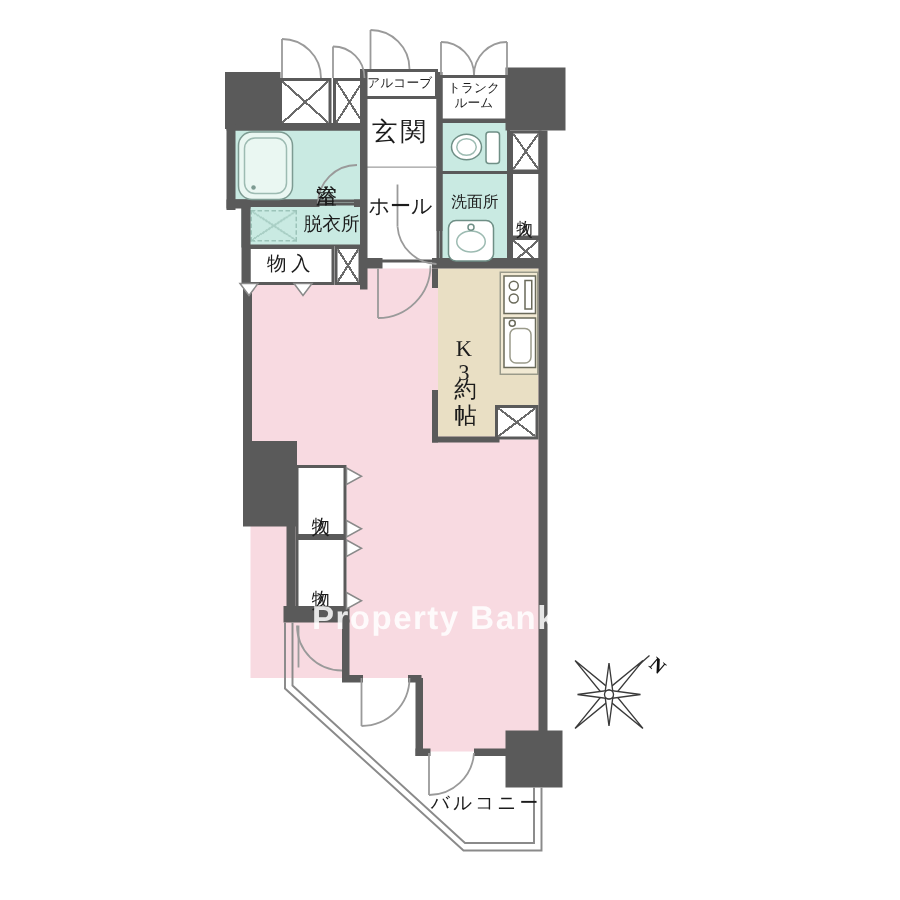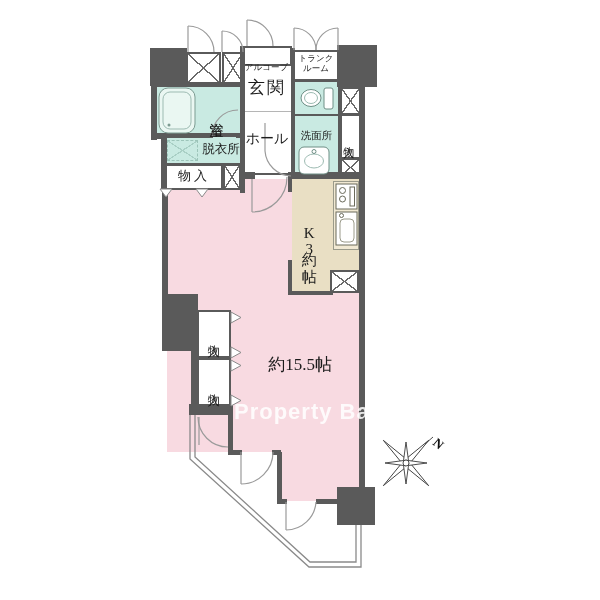--- a/index.html
+++ b/index.html
@@ -168,28 +168,28 @@
       <polygon points="406,442 403.2,463 408.8,463"></polygon>
       <polygon points="406,442 403.2,463 408.8,463" transform="rotate(90 406 463)"></polygon>
       <polygon points="406,442 403.2,463 408.8,463" transform="rotate(180 406 463)"></polygon>
       <polygon points="406,442 403.2,463 408.8,463" transform="rotate(270 406 463)"></polygon>
       <circle cx="406" cy="463" r="3"></circle>
       <line x1="425" y1="444" x2="433" y2="437"></line>
     </g>
     <text x="432" y="444" font-size="13" font-weight="bold" fill="#111" transform="rotate(40 432 444)" id="northText">N</text>
   </svg>
 
-  <div class="abs lbl" style="left:241px;top:63px;width:51px;font-size:8.5px;font-family:Liberation Serif, serif;">アルコーブ</div>
+  <div class="abs lbl" style="left:241px;top:51px;width:51px;font-size:8.5px;font-family:Liberation Serif, serif;">アルコーブ</div>
   <div class="abs lbl" style="left:296px;top:54px;width:40px;font-size:8.5px;">トランクルーム</div>
   <div class="abs lbl" style="left:241px;top:78px;width:52px;font-size:17px;letter-spacing:2px;">玄関</div>
   <div class="abs lbl" style="left:240px;top:131px;width:54px;font-size:14px;">ホール</div>
   <div class="abs lbl vtext" style="left:208px;top:91px;height:42px;font-size:14px;">浴室</div>
   <div class="abs lbl" style="left:198px;top:142px;width:46px;font-size:12.5px;">脱衣所</div>
   <div class="abs lbl" style="left:293px;top:130px;width:47px;font-size:10.5px;">洗面所</div>
   <div class="abs lbl" style="left:165px;top:169px;width:58px;font-size:13px;letter-spacing:3px;">物入</div>
   <div class="abs lbl vtext" style="left:342px;top:118px;height:40px;font-size:11px;">物入</div>
   <div class="abs lbl vtext" style="left:206px;top:317px;height:36px;font-size:12px;">物入</div>
   <div class="abs lbl vtext" style="left:206px;top:366px;height:36px;font-size:12px;">物入</div>
   <div class="abs lbl vtext" style="left:300px;top:198px;height:86px;font-size:15px;z-index:5;">K約3帖</div>
-  <div class="abs lbl" style="left:240px;top:355px;width:120px;font-size:17px;">約15.5帖</div>
+  <div class="abs lbl" style="left:268px;top:528px;width:112px;font-size:12.5px;letter-spacing:2px;">バルコニー</div>
 
-  <div class="abs" id="watermark" style="left:234px;top:399px;">Property Bank</div>
+  <div class="abs" id="watermark" style="left:208px;top:399px;">Property Bank</div>
 </div>
 
 </body></html>

